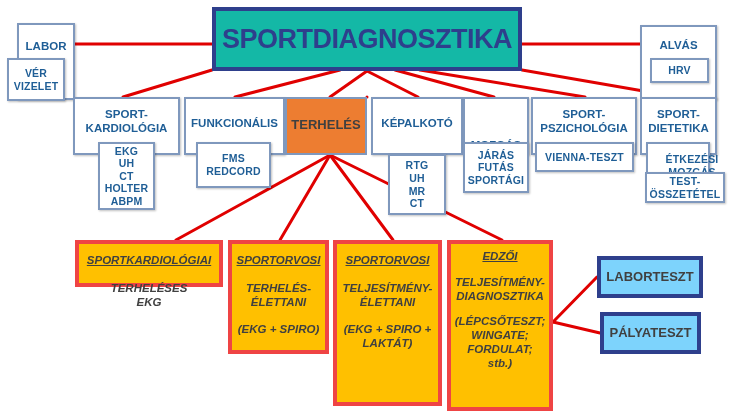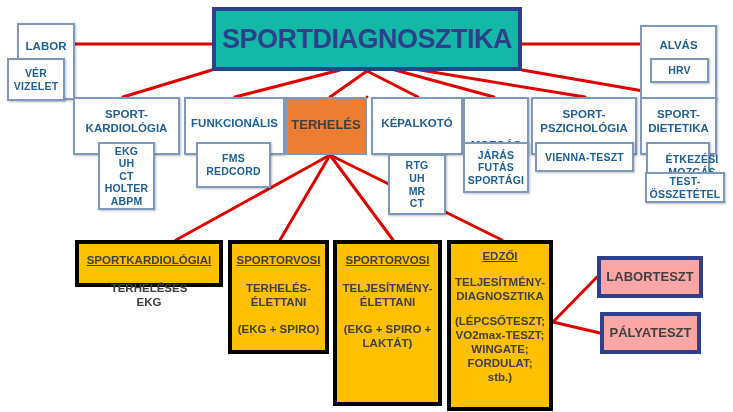--- a/index.html
+++ b/index.html
@@ -7,25 +7,25 @@
          font-family:"Liberation Sans", sans-serif; font-weight:bold; }
   svg.lines { position:absolute; left:0; top:0; width:733px; height:412px; }
   .box { position:absolute; box-sizing:border-box; display:flex; flex-direction:column;
          align-items:center; justify-content:center; text-align:center; line-height:1.2; }
   .white { background:#ffffff; border:2px solid #7f98bd; color:#1f5e96; font-size:11.5px;
            box-shadow:1px 1px 2px rgba(0,0,0,0.25); }
   .sub { font-size:10.5px; letter-spacing:0.2px; }
   .main { background:#14b8a6; border:4px solid #2e3f8c; color:#2e3f8c; font-size:27px;
           letter-spacing:-0.5px; }
   .terh { background:#ed7d31; border:2px solid #7f98bd; color:#404040; font-size:13px; }
-  .gold { background:#ffc000; border:4px solid #000000; color:#404040; font-size:11.5px;
-          justify-content:flex-start; padding-top:10px; }
+  .gold { background:#ffc000; border:4px solid #ef4444; color:#404040; font-size:11.5px;
+          justify-content:flex-start; padding-top:10px;font-style:italic; }
   .gold .head { text-decoration:underline; margin-bottom:14px; }
   .gold .gap { height:14px; }
-  .yellow { background:#fca5a5; border:4px solid #2e3f8c; color:#404040; font-size:13px; }
+  .yellow { background:#7dd3fc; border:4px solid #2e3f8c; color:#404040; font-size:13px; }
   .line-text { display:block; }
 </style>
 </head>
 <body>
 
 <svg class="lines" viewBox="0 0 733 412">
   <g stroke="#e00000" stroke-width="3" fill="none" stroke-linecap="round">
     <line x1="75" y1="44" x2="212" y2="44"></line>
     <line x1="522" y1="44" x2="640" y2="44"></line>
     <line x1="212" y1="70" x2="123" y2="97"></line>
@@ -142,21 +142,20 @@
   <span class="gap"></span>
   <span class="line-text">(EKG + SPIRO +</span>
   <span class="line-text">LAKTÁT)</span>
 </div>
 <div class="box gold" style="left:447px; top:240px; width:106px; height:171px; padding-top:6px;">
   <span class="head" style="margin-bottom:12px;">EDZŐI</span>
   <span class="line-text">TELJESÍTMÉNY-</span>
   <span class="line-text">DIAGNOSZTIKA</span>
   <span class="gap" style="height:12px;"></span>
   <span class="line-text">(LÉPCSŐTESZT;</span>
-  <span class="line-text">VO2max-TESZT;</span>
   <span class="line-text">WINGATE;</span>
   <span class="line-text">FORDULAT;</span>
   <span class="line-text">stb.)</span>
 </div>
 
 <div class="box yellow" style="left:597px; top:256px; width:106px; height:42px;">
   <span>LABORTESZT</span>
 </div>
 <div class="box yellow" style="left:600px; top:312px; width:101px; height:42px;">
   <span>PÁLYATESZT</span>

